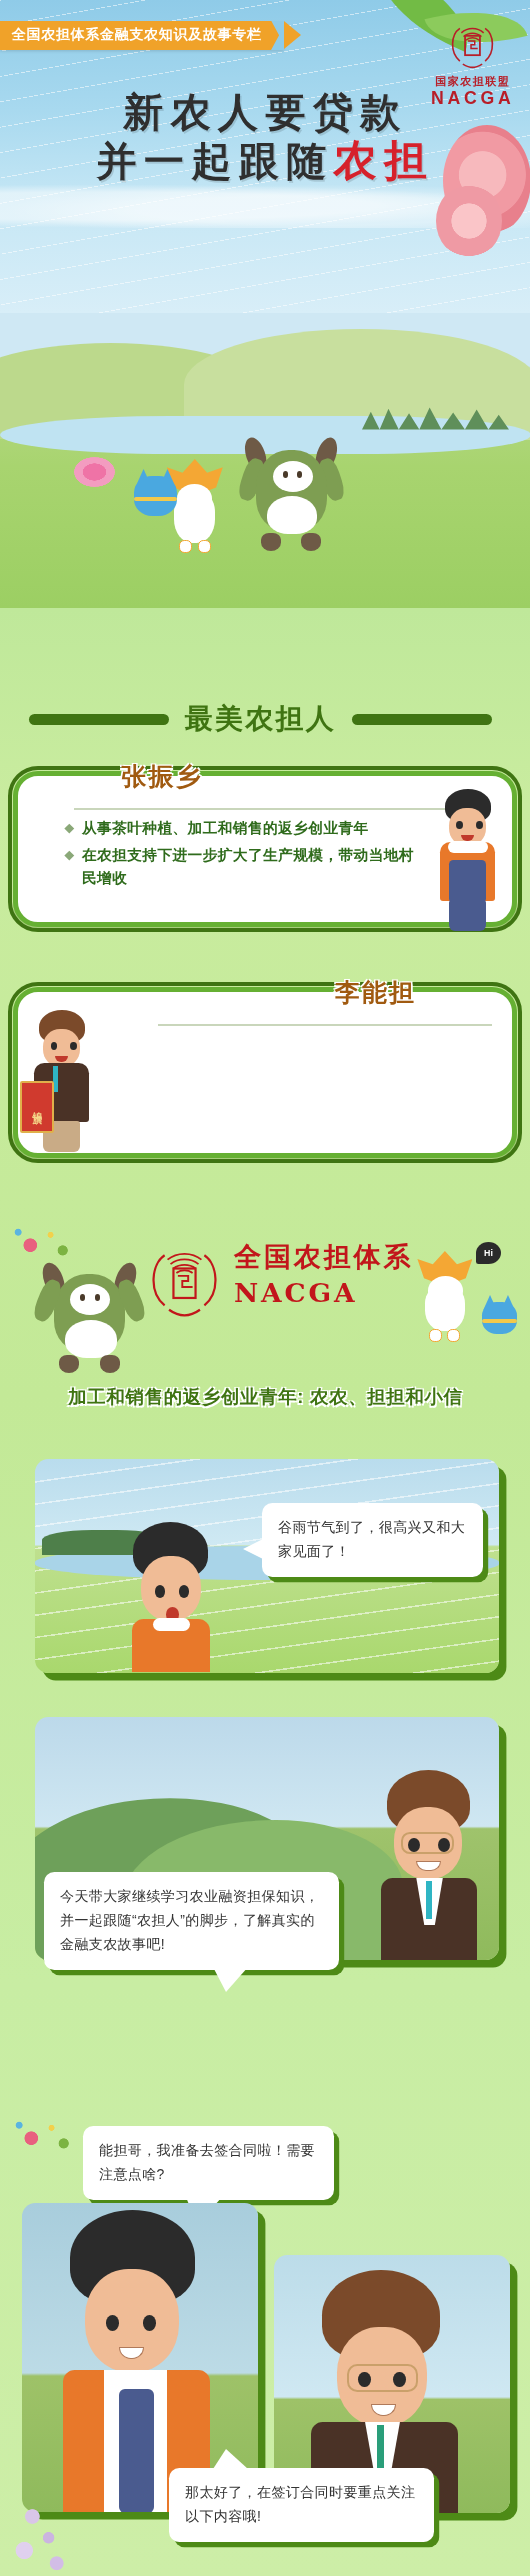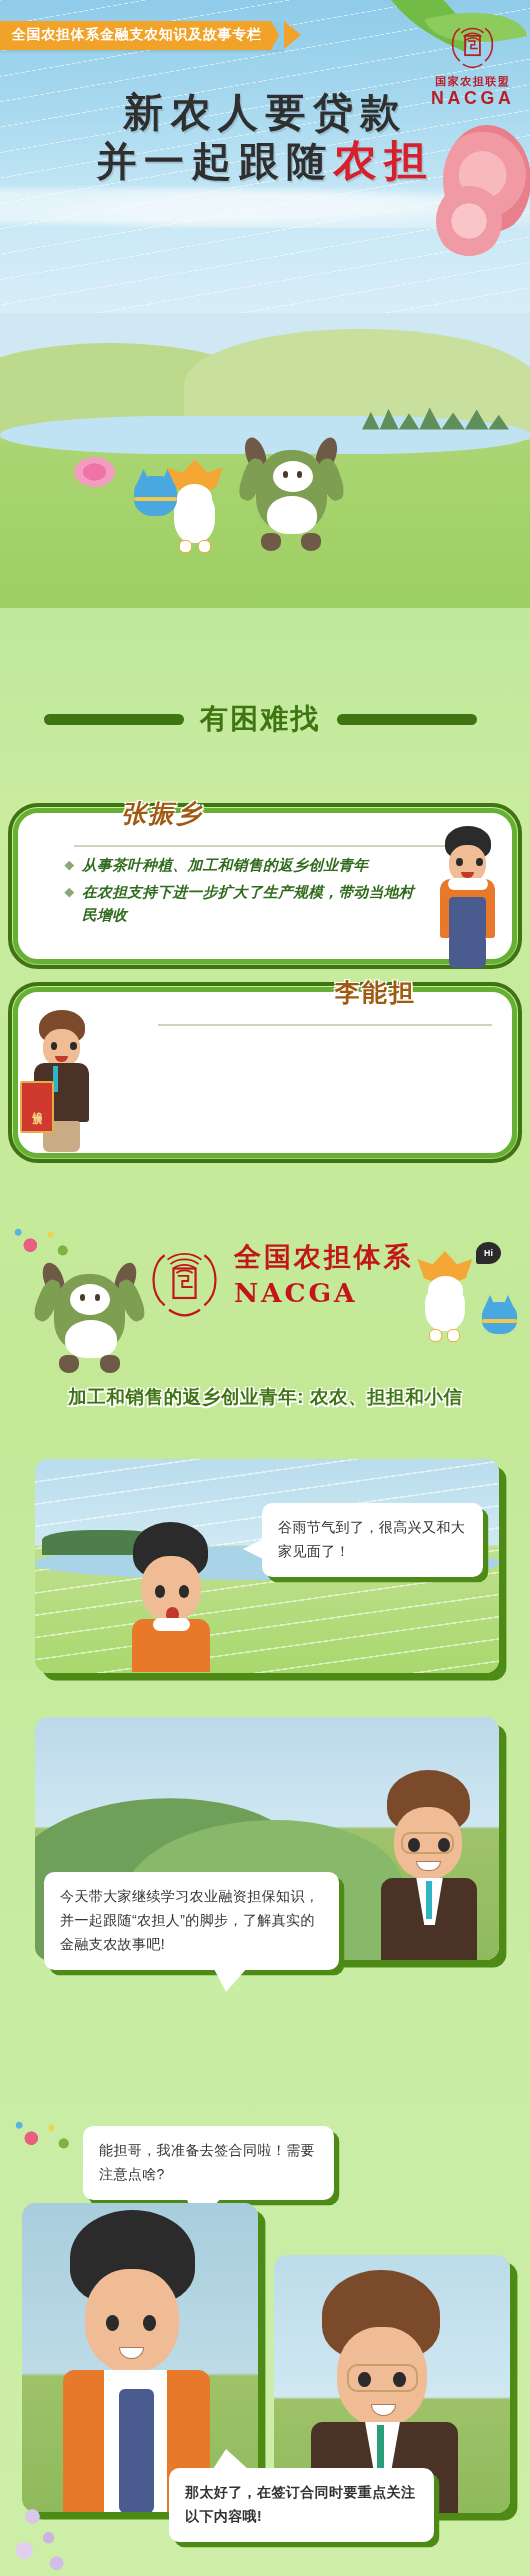--- a/index.html
+++ b/index.html
@@ -98,21 +98,21 @@
      justify-content:center;gap:16px;}
   .sh-bar{width:140px;height:11px;background:#3f7412;border-radius:5.9px;}
   .sh-bar.left{margin-left:-10.3px;}
   .sh-title{font-size:28px;font-weight:bold;color:#3f7412;letter-spacing:2.2px;
      font-family:"DejaVu Sans","Liberation Sans",sans-serif;}
 
   
   .char-card{position:absolute;left:13.3px;width:504px;background:#fff;border-radius:25px;
      border:5.2px solid #66b033; outline:4.4px solid #3f7412; outline-offset:1.5px;
      box-shadow:0 2.9px 0 rgba(63,116,18,.25);}
-  .cc1{top:808px;height:156px;font-style:italic;}
+  .cc1{top:771px;height:156px;}
   .cc2{top:987px;height:171px;}
   .cc-name{position:absolute;top:-16px;font-size:25px;font-weight:bold;color:#a05a10;
      letter-spacing:2.2px;font-family:"DejaVu Sans","Liberation Sans",sans-serif;
      text-shadow:-1.5px -1.5px 0 #fff,1.5px -1.5px 0 #fff,-1.5px 1.5px 0 #fff,1.5px 1.5px 0 #fff,0 2.2px 0 #fff;}
   .cc1 .cc-name{left:103px;}
   .cc2 .cc-name{right:96px;}
   .cc-rule{position:absolute;height:1.5px;background:#c9d6bb;}
   .cc1 .cc-rule{left:56px;right:66px;top:32px;}
   .cc2 .cc-rule{left:140px;right:20.6px;top:32px;}
   .cc-list{position:absolute;top:41px;list-style:none;}
@@ -166,21 +166,21 @@
   .p4{top:2255px;left:274px;width:236px;height:258px;background:linear-gradient(180deg,#bcdce9 0%,#cfe8f2 55%,#9ec268 56%,#8fba5c 100%);}
   .panel-rain{position:absolute;inset:0;
      background-image:repeating-linear-gradient(172deg, rgba(255,255,255,.55) 0 1.5px, rgba(255,255,255,0) 1.5px 22px);}
 
   .bubble{position:absolute;background:#fff;border-radius:10.3px;padding:13.3px 16px;
      color:#333;font-size:14px;line-height:1.7;letter-spacing:0.4px;
      box-shadow:5.2px 5.2px 0 #4d8a16;}
   .b1{left:262px;top:1503px;width:221px;}
   .b2{left:44px;top:1872px;width:295px;}
   .b3{left:83px;top:2126px;width:251px;}
-  .b4{left:169px;top:2468px;width:265px;font-weight:bold;}
+  .b4{left:169px;top:2468px;width:265px;}
   .tail{position:absolute;width:0;height:0;}
   .b1 .tail{left:-19px;top:35px;border-top:11.8px solid transparent;border-bottom:11.8px solid transparent;border-right:22px solid #fff;}
   .b2 .tail{left:169px;bottom:-22px;border-left:13.3px solid transparent;border-right:22px solid transparent;border-top:25px solid #fff;}
   .b3 .tail{left:103px;bottom:-25px;border-left:11.8px solid transparent;border-right:25px solid transparent;border-top:28px solid #fff;}
   .b4 .tail{left:44px;top:-19px;border-left:13.3px solid transparent;border-right:22px solid transparent;border-bottom:20.6px solid #fff;}
 
   .person{position:absolute;}
   .pr-hair{position:absolute;border-radius:50% 50% 38% 38%;}
   .pr-face{position:absolute;background:#f0bc96;border-radius:46%;}
   .pr-eye{position:absolute;background:#2b2b2b;border-radius:50%;}
@@ -280,21 +280,21 @@
       <div class="bl-ear" style="right:5.9px;"></div>
       <div class="bl-body"></div>
       <div class="bl-band"></div>
     </div>
   </div>
 
   <div class="body-bg"></div>
 
   <div class="section-head">
     <div class="sh-bar left"></div>
-    <div class="sh-title">有困难找</div>
+    <div class="sh-title">最美农担人</div>
     <div class="sh-bar"></div>
   </div>
 
   <div class="char-card cc1">
     <div class="cc-name">张振乡</div>
     <div class="cc-rule"></div>
     <ul class="cc-list">
       <li class="cc-item">从事茶叶种植、加工和销售的返乡创业青年</li>
       <li class="cc-item">在农担支持下进一步扩大了生产规模，带动当地村民增收</li>
     </ul>

